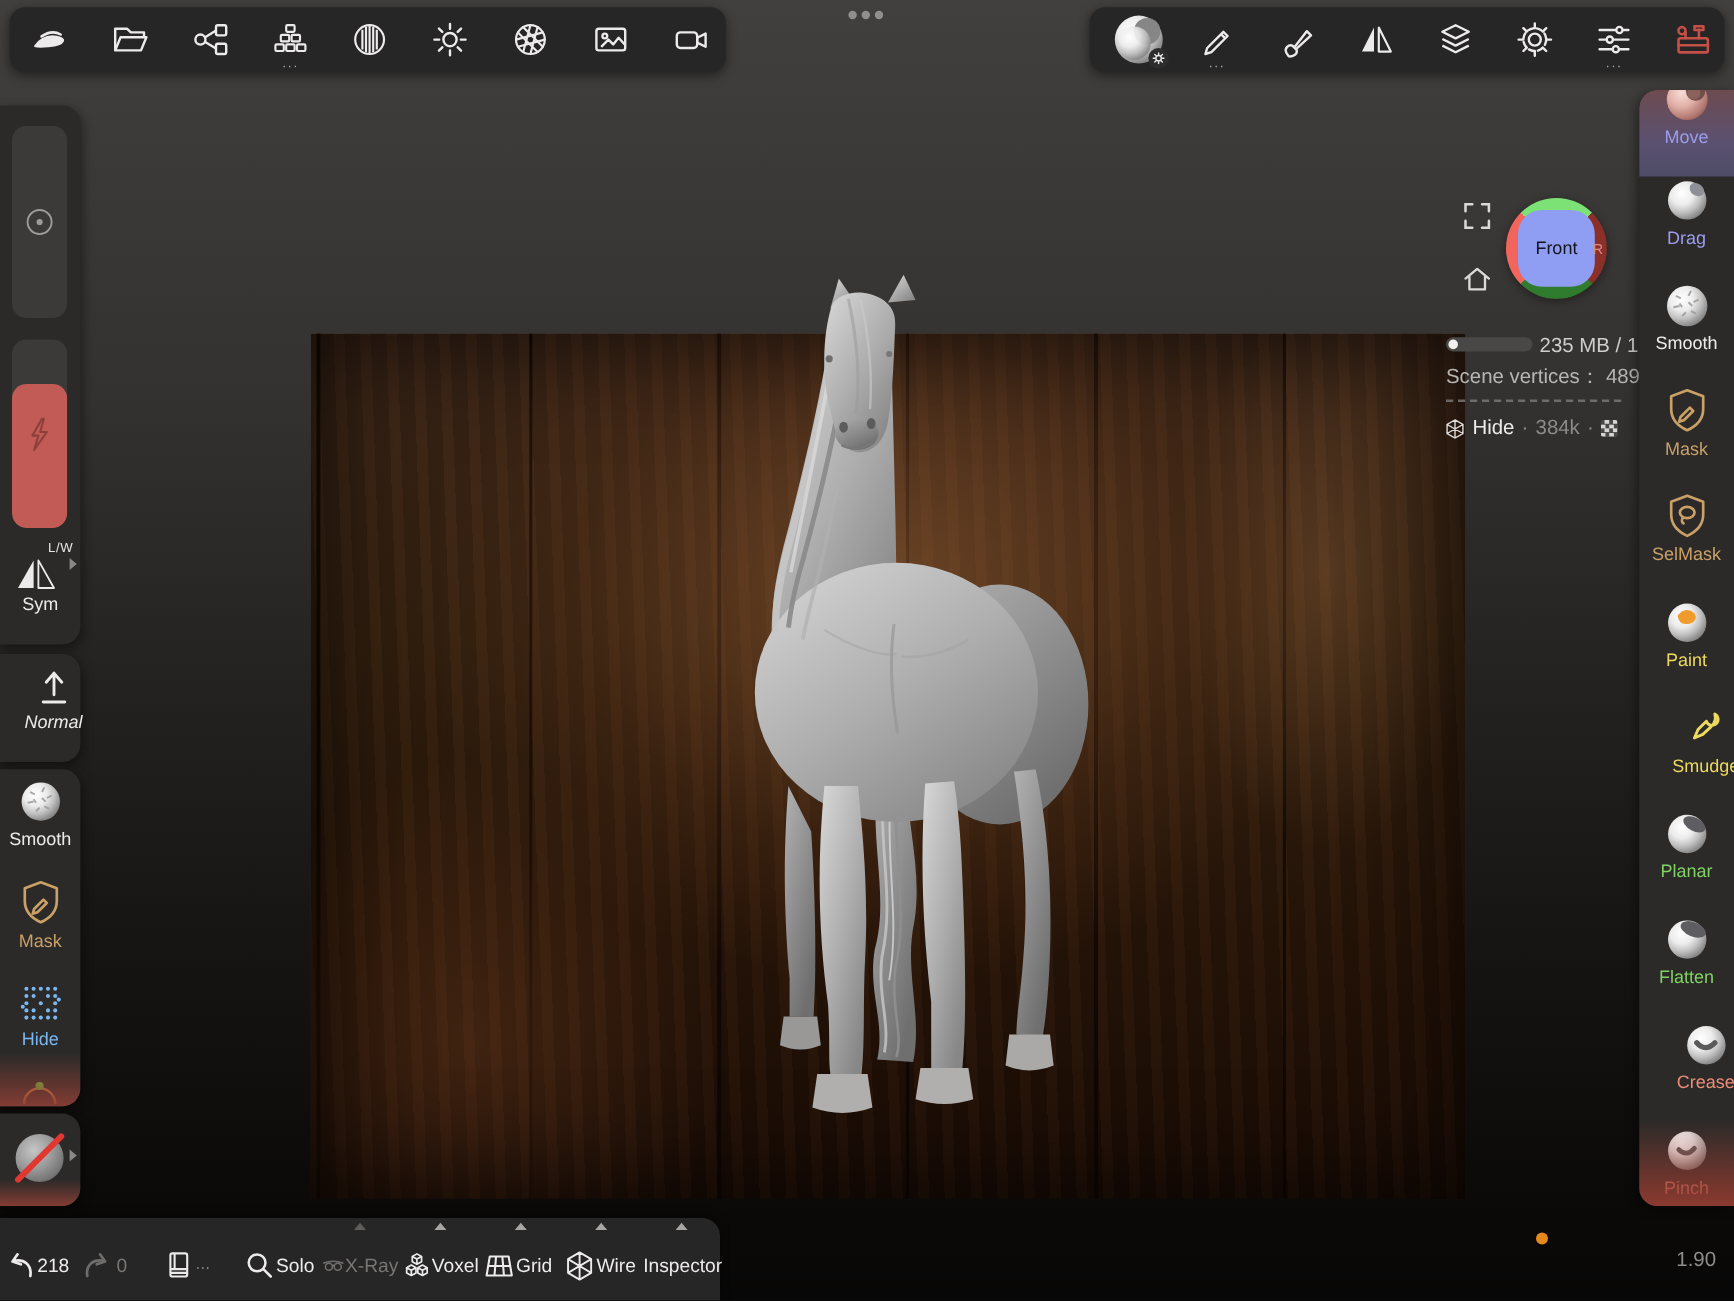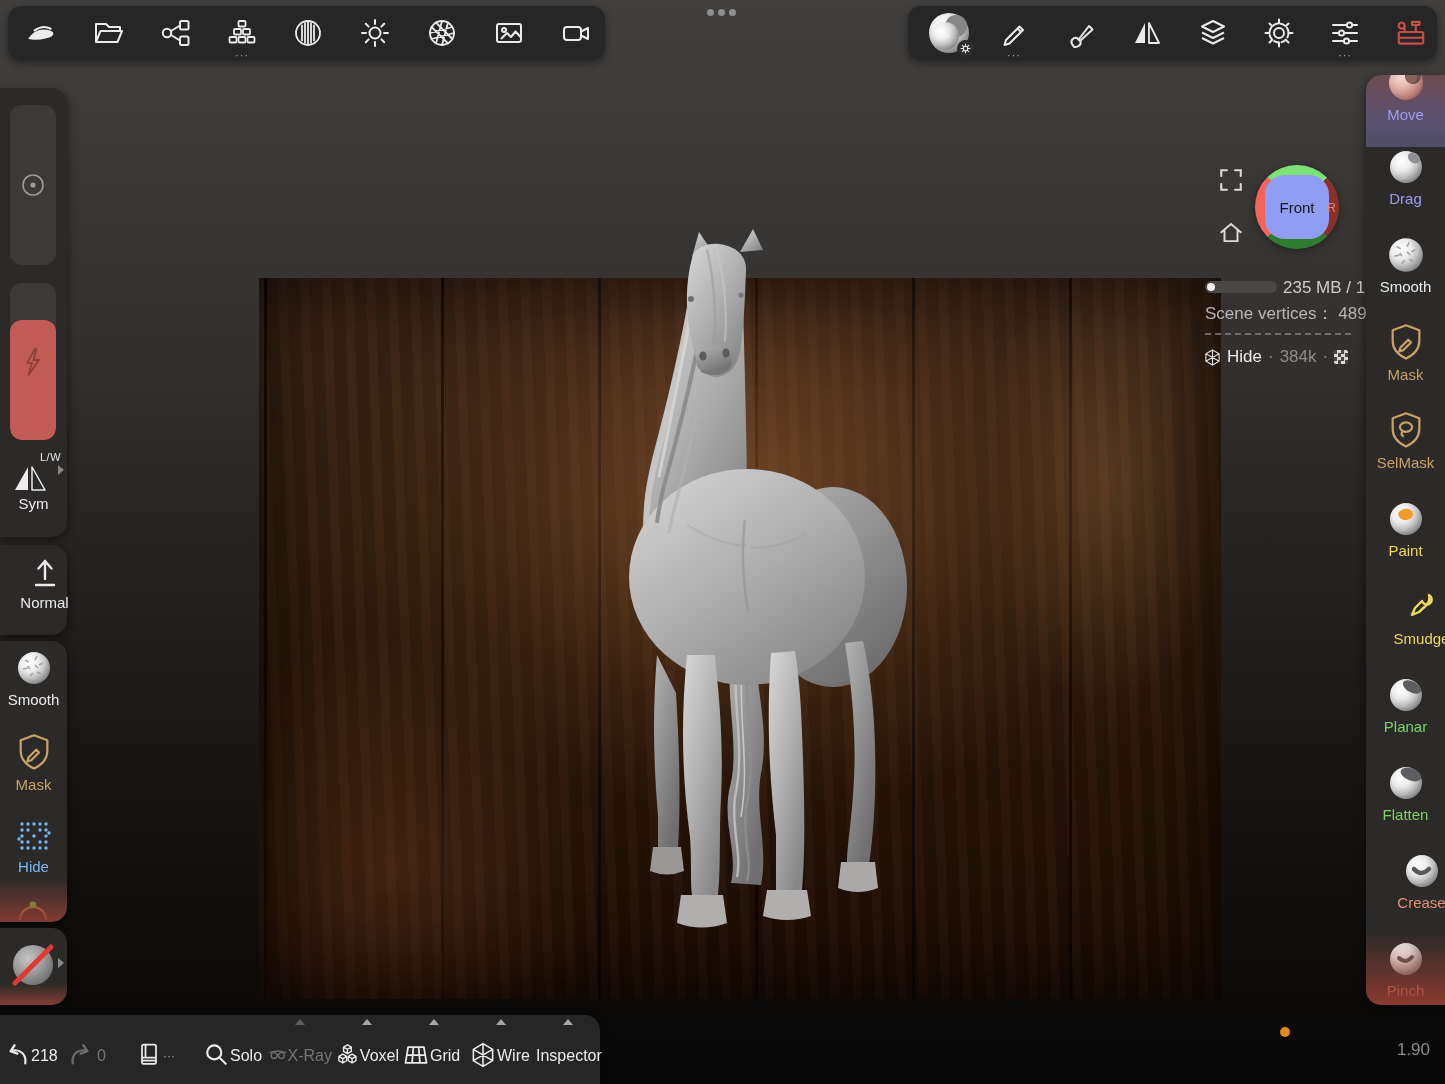--- a/index.html
+++ b/index.html
@@ -370,21 +370,21 @@
         <path d="M16 4 V27 H3 Z" fill="#eceaea"></path>
         <path d="M20 4 V27 H33 Z" fill="none" stroke="#eceaea" stroke-width="1.5" stroke-linejoin="round"></path>
       </svg>
       <div class="lw" style="left:40px;top:0px;">L/W</div>
       <div class="mini-arrow" style="left:58px;top:14px;"></div>
       <div class="lab" style="margin-top:44px;">Sym</div>
     </div>
   </div>
 
   <div class="lpanel" style="top:545px;height:90px;">
-    <div class="abs" style="left:0;top:10px;width:89px;">
+    <div class="abs" style="left:0;top:10px;width:89px;font-style:italic;">
       <svg width="30" height="36" viewBox="0 0 30 36" style="margin:0 auto;" stroke="#eceaea" stroke-width="2.4" fill="none" stroke-linecap="round" stroke-linejoin="round">
         <path d="M15 24 V6 M15 6 l-6.5 7.5 M15 6 l6.5 7.5 M6 30 h18"></path>
       </svg>
       <div class="lab" style="margin-top:3px;">Normal</div>
     </div>
   </div>
 
   <div class="lpanel" style="top:641px;height:281px;overflow:hidden;">
     <div class="abs" style="left:0;top:8px;width:67px;text-align:center;">
       <svg width="38" height="38" viewBox="0 0 38 38" style="margin:0 auto;">

